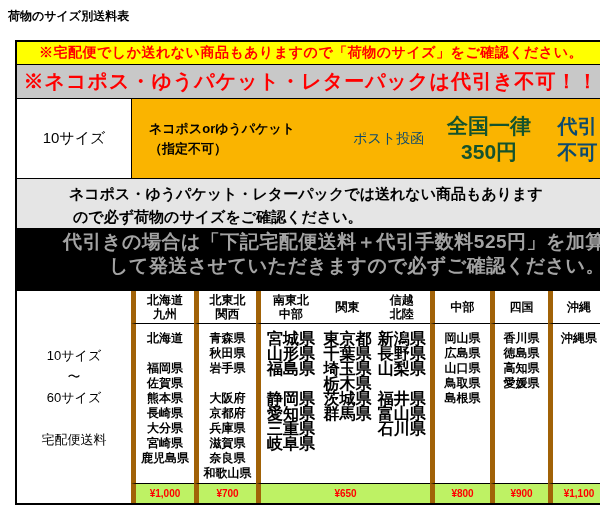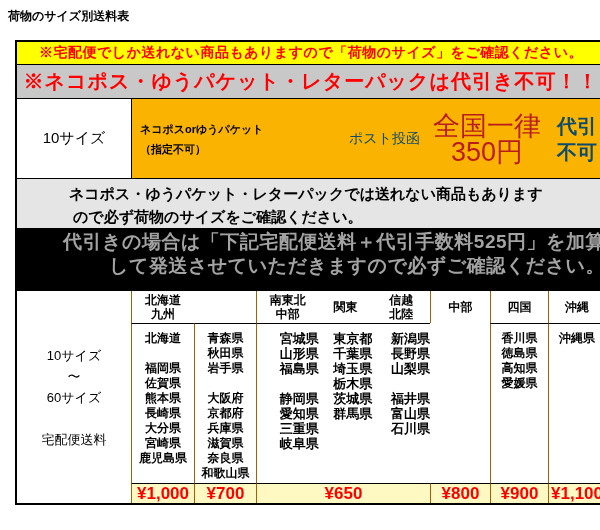--- a/index.html
+++ b/index.html
@@ -17,24 +17,24 @@
     justify-content:center; white-space:nowrap; overflow:hidden; }
   .banner-b { height:34px; background:#C8C8C8; color:#FF0000; font-weight:bold;
     font-size:20px; letter-spacing:1px; display:flex; align-items:center;
     justify-content:center; white-space:nowrap; overflow:hidden; border-top:1px solid #000; }
 
   
   .row-nekopos { height:80px; display:flex; border-top:1px solid #000; }
   .cell-size10 { width:115px; background:#fff; border-right:1px solid #000;
     display:flex; align-items:center; justify-content:center; font-size:15px; color:#000; }
   .cell-orange { flex:1; background:#FAB400; display:flex; align-items:center; overflow:hidden; }
-  .method { margin-left:8px; width:195px; font-size:11px; font-weight:bold; line-height:20px; color:#000; }
+  .method { margin-left:17px; width:195px; font-size:13px; font-weight:bold; line-height:20px; color:#000; }
   .postto { margin-left:2px; width:95px; text-align:center; font-size:14px; color:#0c4a6e; }
-  .flatprice { width:110px; text-align:center; font-size:27px; font-weight:normal;
-    line-height:26px; color:#b91c1c; }
+  .flatprice { width:110px; text-align:center; font-size:21px; font-weight:bold;
+    line-height:26px; color:#14532d; }
   .codng { margin-left:10px; margin-right:3px; width:50px; text-align:center;
     font-size:20px; font-weight:bold; line-height:26px; color:#0c4a6e; }
 
   
   .banner-d { height:50px; background:#e5e5e5; color:#000; font-weight:bold;
     font-size:15px; line-height:23px; padding-top:3px; border-top:1px solid #000;
     white-space:nowrap; overflow:hidden; }
   .banner-d .d1 { padding-left:52px; }
   .banner-d .d2 { padding-left:56px; }
 
@@ -42,41 +42,41 @@
   .banner-e { height:62px; background:#000000; color:#a3a3a3; font-weight:bold;
     font-size:19px; line-height:24px; padding-top:2px; letter-spacing:0.5px;
     white-space:nowrap; overflow:hidden;text-align:right; }
   .banner-e .e1 { padding-left:22px; }
   .banner-e .e2 { padding-left:6px; }
 
   
   .grid { display:grid; border-top:1px solid #000;
     grid-template-columns:114px 63px 62px 174px 60px 58px 57px;
     grid-template-rows:32px 160px 20px; background:#fff; }
-  .gcell { border-left:1px solid #a16207; overflow:hidden; }
+  .gcell { border-left:5px solid #a16207; overflow:hidden; }
   .gtop { border-top:1px solid #000; }
   .left-cell { grid-column:1; grid-row:1/4; border-left:none; display:flex;
     flex-direction:column; align-items:center; justify-content:center;
     font-size:13px; color:#000; text-align:center; }
   .left-cell .line { line-height:21px; min-height:14px; }
   .hcell { grid-row:1; display:flex; flex-direction:column; align-items:center;
     justify-content:center; font-size:12px; font-weight:bold; line-height:14px;
     text-align:center; color:#000; }
   .hmerged { grid-row:1; grid-column:4; display:flex; align-items:stretch; }
   .hsub { display:flex; flex-direction:column; align-items:center; justify-content:center;
     font-size:12px; font-weight:bold; line-height:14px; text-align:center; color:#000; }
   .bcell { grid-row:2; font-size:12px; font-weight:bold; line-height:15px;
     text-align:center; padding-top:7px; color:#000; }
   .bcell .line { min-height:15px; }
   .bmerged { grid-row:2; grid-column:4; display:flex; align-items:stretch;
-    font-size:13px; font-weight:bold; line-height:15px; text-align:right; color:#000; }
+    font-size:16px; font-weight:bold; line-height:15px; text-align:center; color:#000; }
   .bsub { padding-top:7px; }
   .bsub .line { min-height:15px; }
   .w62 { width:62px; } .w54 { width:54px; } .w58 { width:58px; }
-  .pcell { grid-row:3; background:#fef9c3; color:#FF0000; font-size:17px;
+  .pcell { grid-row:3; background:#bef264; color:#FF0000; font-size:10px;
     font-weight:bold; display:flex; align-items:center; justify-content:center; }
   .c2{grid-column:2;} .c3{grid-column:3;} .c4{grid-column:4;} .c5{grid-column:5;}
   .c6{grid-column:6;} .c7{grid-column:7;}
 </style>
 </head>
 <body>
 
 <div class="page">
 
   <div class="title">荷物のサイズ別送料表</div>
@@ -122,20 +122,24 @@
           <div class="line">10サイズ</div>
           <div class="line">〜</div>
           <div class="line">60サイズ</div>
           <div class="line">&nbsp;</div>
           <div class="line">宅配便送料</div>
         </div>
 
       <div class="gcell hcell c2">
           <div class="line">北海道</div>
           <div class="line">九州</div>
+        </div>
+      <div class="gcell hcell c3">
+          <div class="line">北東北</div>
+          <div class="line">関西</div>
         </div>
       <div class="gcell hmerged c4">
         <div class="hsub w62">
             <div class="line">南東北</div>
             <div class="line">中部</div>
           </div>
         <div class="hsub w54">
             <div class="line">関東</div>
           </div>
         <div class="hsub w58">
@@ -198,20 +202,27 @@
         <div class="bsub w58">
             <div class="line">新潟県</div>
             <div class="line">長野県</div>
             <div class="line">山梨県</div>
             <div class="line">&nbsp;</div>
             <div class="line">福井県</div>
             <div class="line">富山県</div>
             <div class="line">石川県</div>
           </div>
       </div>
+      <div class="gcell gtop bcell c5">
+          <div class="line">岡山県</div>
+          <div class="line">広島県</div>
+          <div class="line">山口県</div>
+          <div class="line">鳥取県</div>
+          <div class="line">島根県</div>
+        </div>
       <div class="gcell gtop bcell c6">
           <div class="line">香川県</div>
           <div class="line">徳島県</div>
           <div class="line">高知県</div>
           <div class="line">愛媛県</div>
         </div>
       <div class="gcell gtop bcell c7">
           <div class="line">沖縄県</div>
         </div>
 

